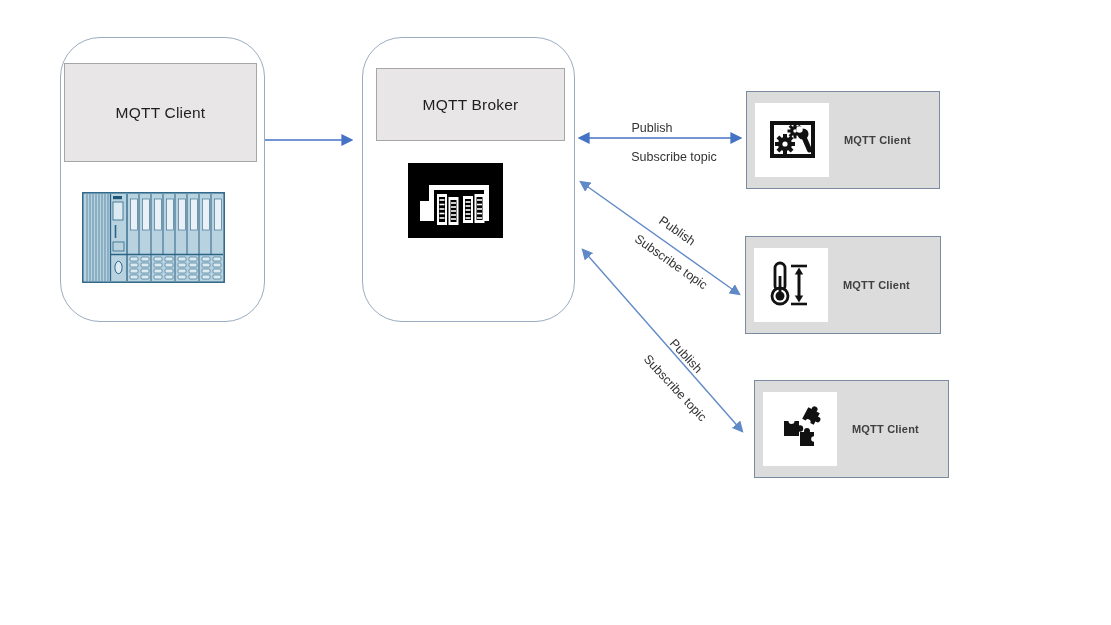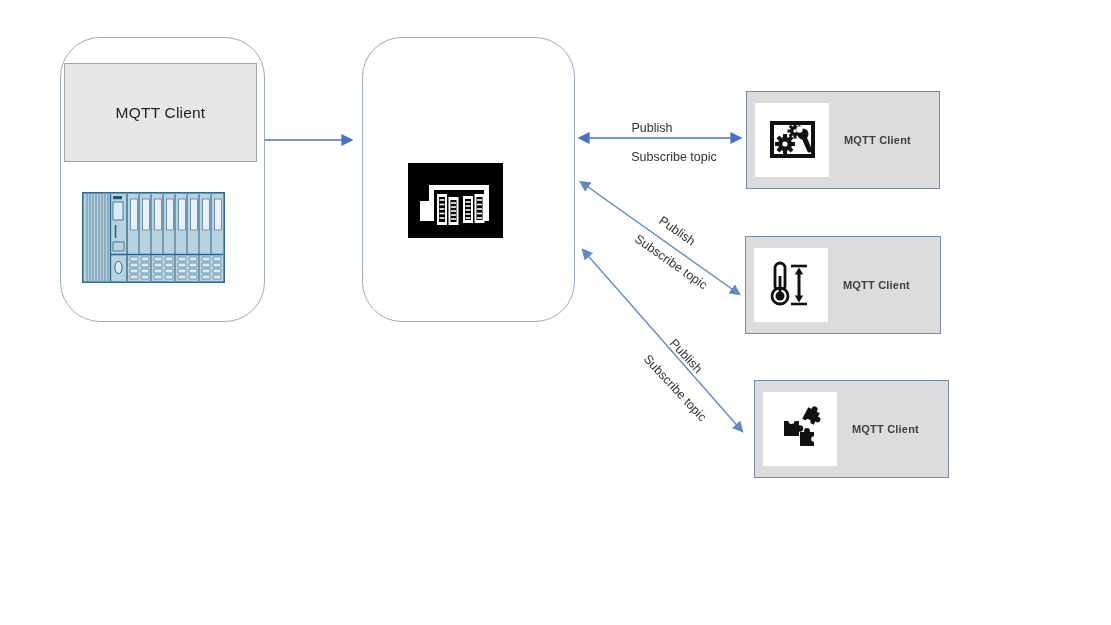--- a/index.html
+++ b/index.html
@@ -140,20 +140,23 @@
         <rect x="131" y="83" width="8" height="4" rx="1"></rect>
     </g>
     <g stroke="#2a6486" stroke-width="1">
       <line x1="69" y1="63" x2="69" y2="89"></line>
         <line x1="93" y1="63" x2="93" y2="89"></line>
       <line x1="117" y1="63" x2="117" y2="89"></line>
     </g>
   </svg>
 
   <div class="node-container overlay" style="left:342px;top:37px;width:211px;height:283px;"></div>
+  <div class="header-box overlay" style="left:356px;top:68px;width:187px;height:71px;">
+    <span>MQTT Broker</span>
+  </div>
   <svg class="abs overlay" style="left:388px;top:163px;" width="95" height="75" viewBox="0 0 95 75">
     <rect x="0" y="0" width="95" height="75" fill="#000000"></rect>
     <polygon fill="#ffffff" points="12,58 12,38 21,38 21,22 81,22 81,58 76,58 76,27 26,27 26,58"></polygon>
     <g>
 
       <g>
         <rect x="29" y="31" width="10" height="31" fill="#ffffff"></rect>
         <rect x="31" y="34" width="6" height="25" fill="#000000"></rect>
         <g stroke="#ffffff" stroke-width="1.6">
             <line x1="31.5" y1="37" x2="36.5" y2="37"></line>

